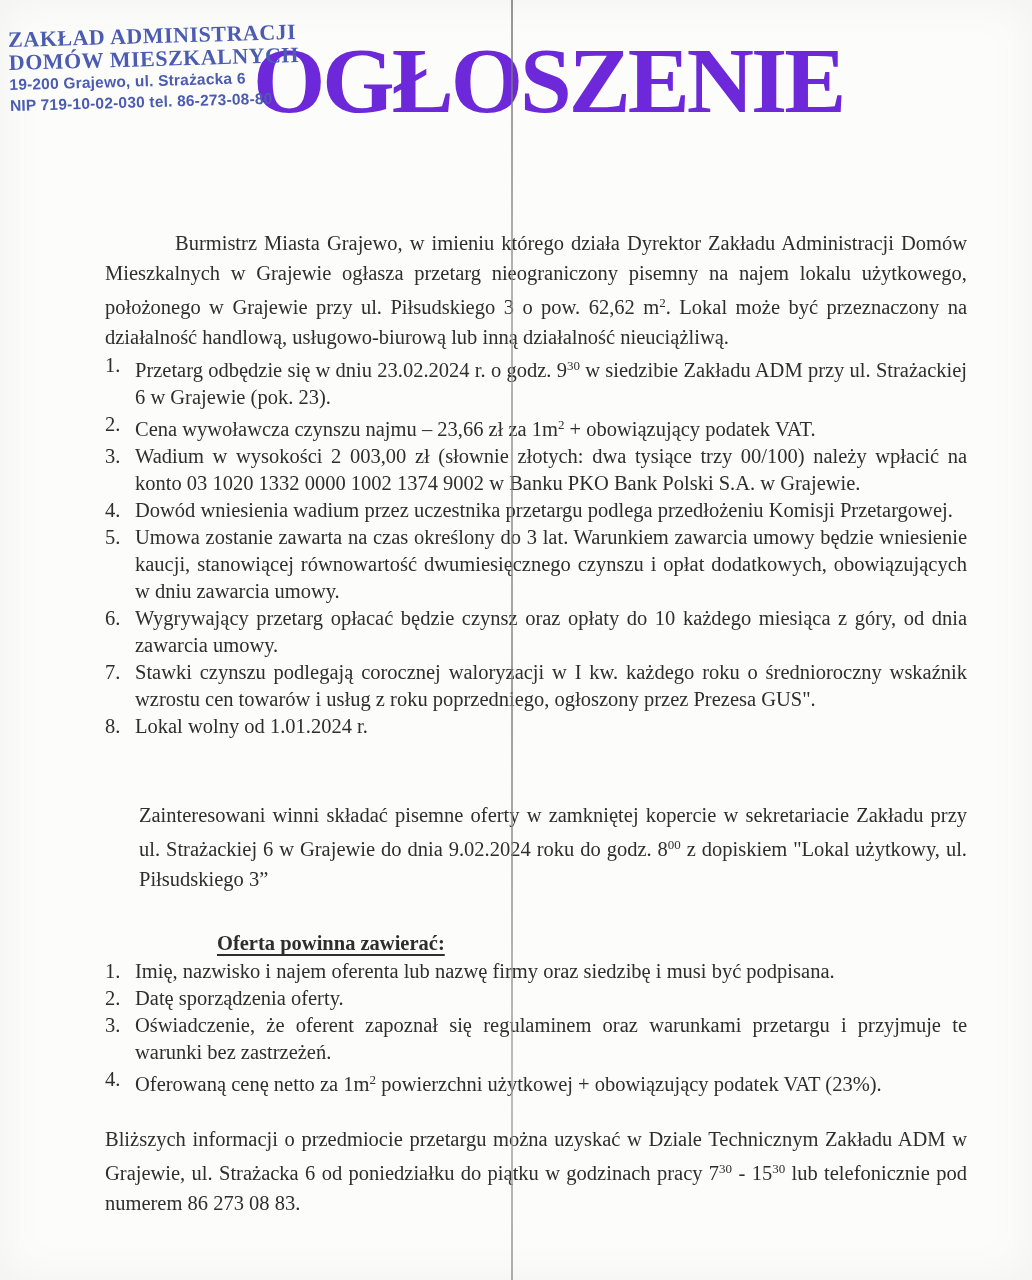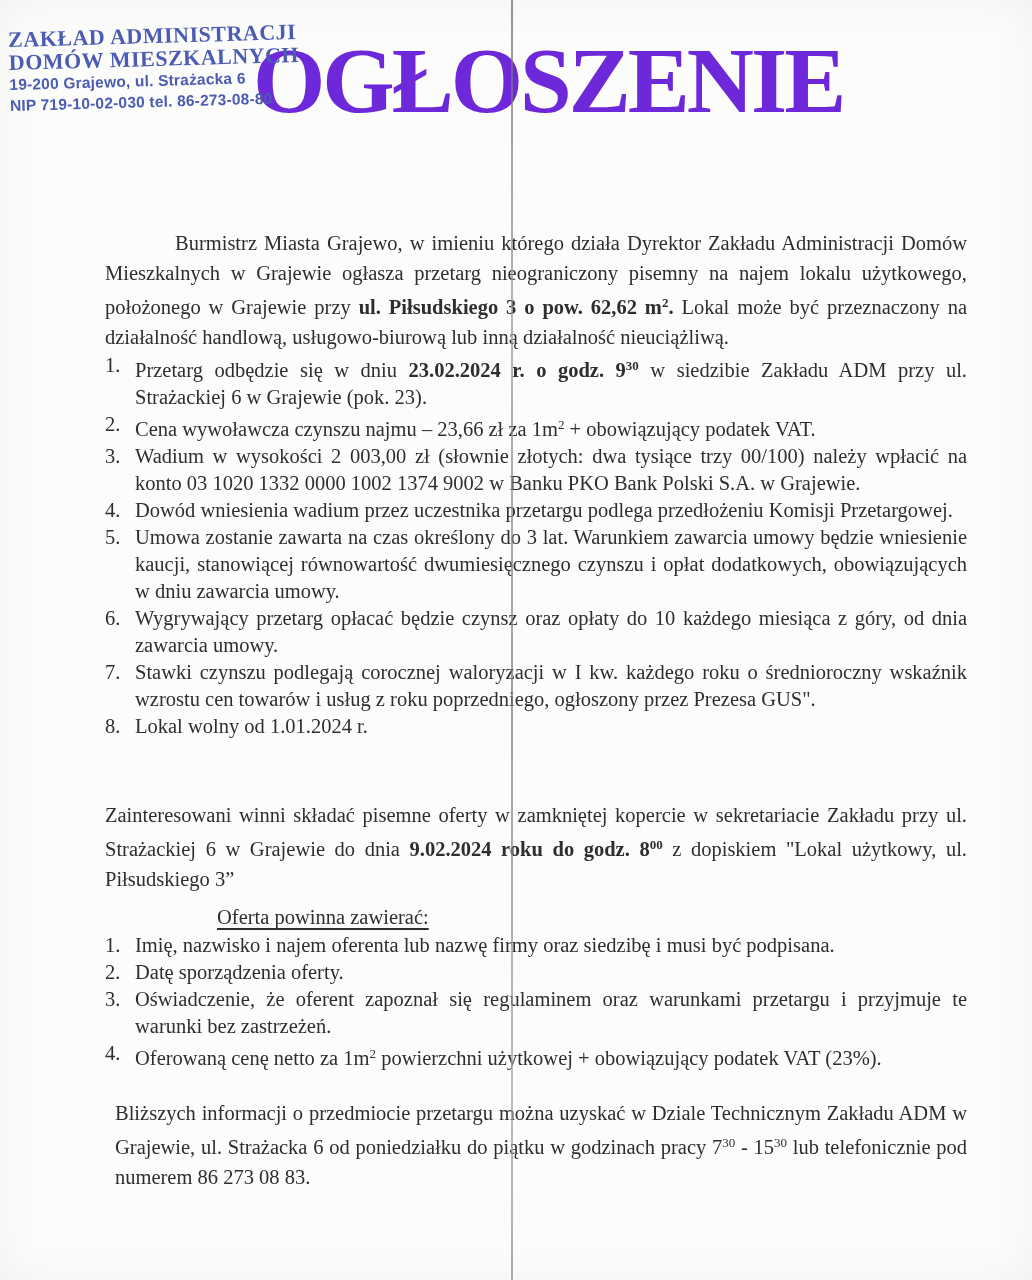--- a/index.html
+++ b/index.html
@@ -50,47 +50,47 @@
   }
   
   .content {
     position:absolute; left:105px; top:0;
     width:862px;
     font-size:20.5px;
     color:#2e2e2e;
   }
   .para { margin:0; line-height:30px; text-align:justify; }
   .intro { margin-top:228px; text-indent:70px; }
-  .submission { margin-top:60px; }
-  .footer-para { margin-top:26px;margin-left:10px; }
+  .submission { margin-top:60px;margin-left:34px; }
+  .footer-para { margin-top:26px; }
   ol.num-list {
     list-style:none; margin:0; padding:0;
     counter-reset:n;
   }
   ol.num-list > li {
     counter-increment:n;
     position:relative;
     padding-left:30px;
     line-height:27px;
     text-align:justify;
   }
   ol.num-list > li::before {
     content:counter(n) ".";
     position:absolute; left:0; top:0;
   }
   .terms { margin-top:54px; }
   .offer-heading {
-    margin:8px 0 0 112px;
+    margin:34px 0 0 112px;
     line-height:30px;
-    font-weight:400;
+    font-weight:700;
     text-decoration:underline;
     text-underline-offset:4px;
   }
   .offer-list { margin-top:12px; }
-  b { font-weight:700; }
+  b { font-weight:400; }
   .sup {
     font-size:13px;
     vertical-align:7px;
     letter-spacing:0;
   }
 </style>
 </head>
 <body>
 
 <div class="page">

